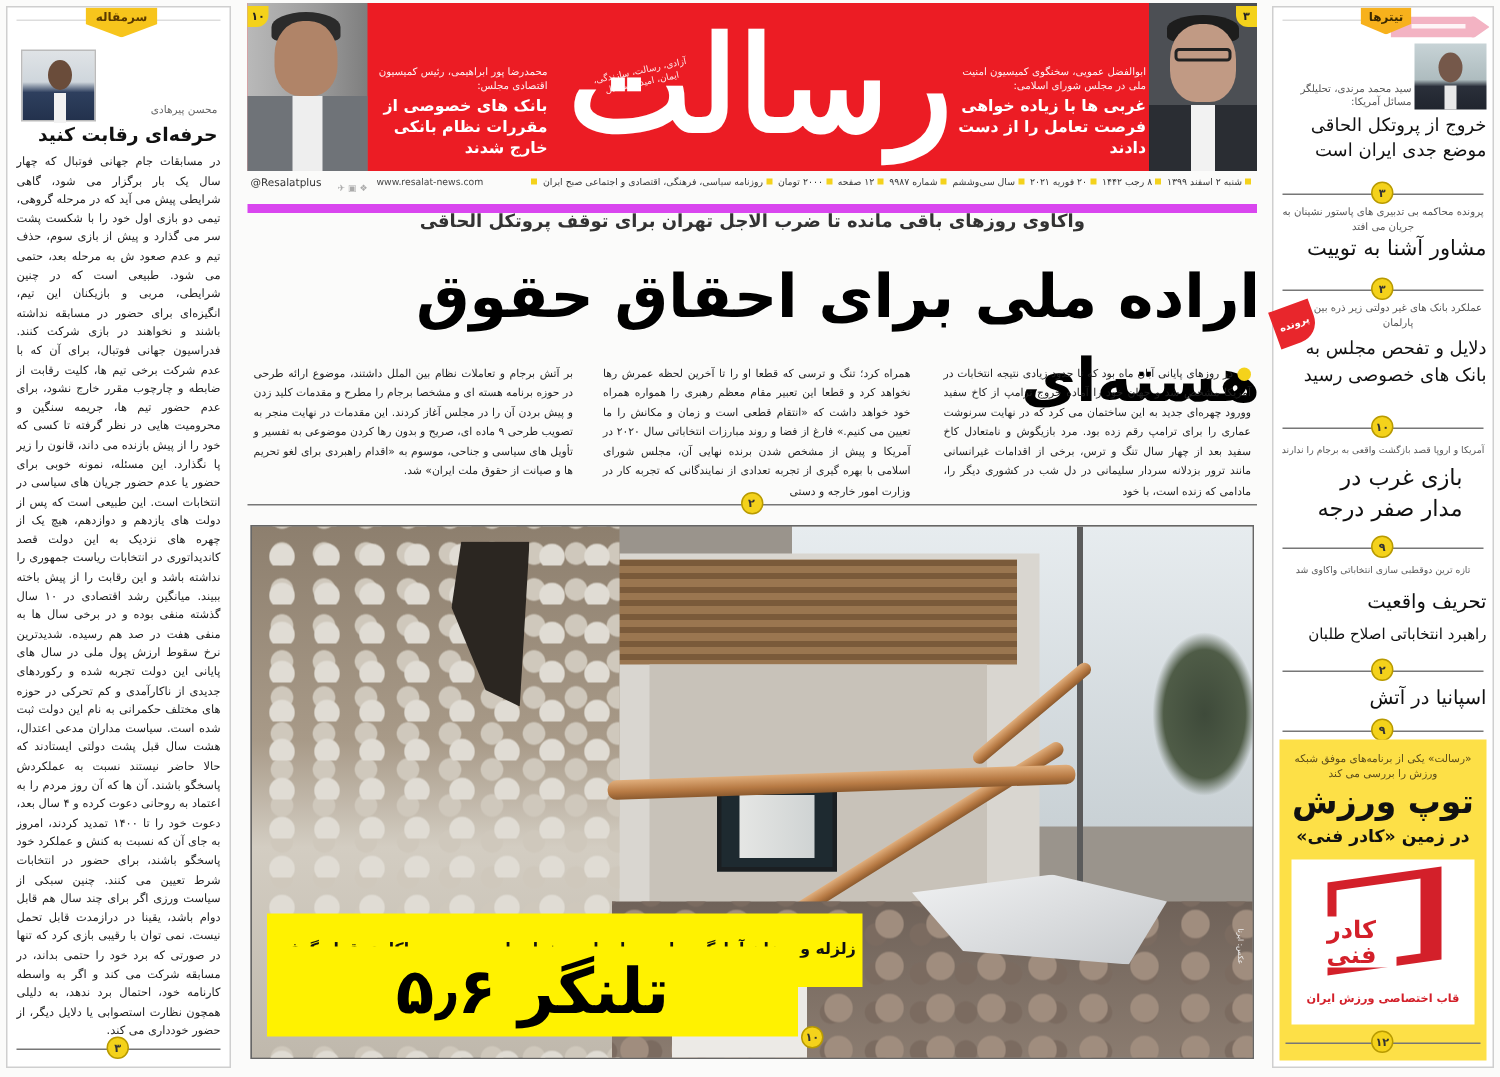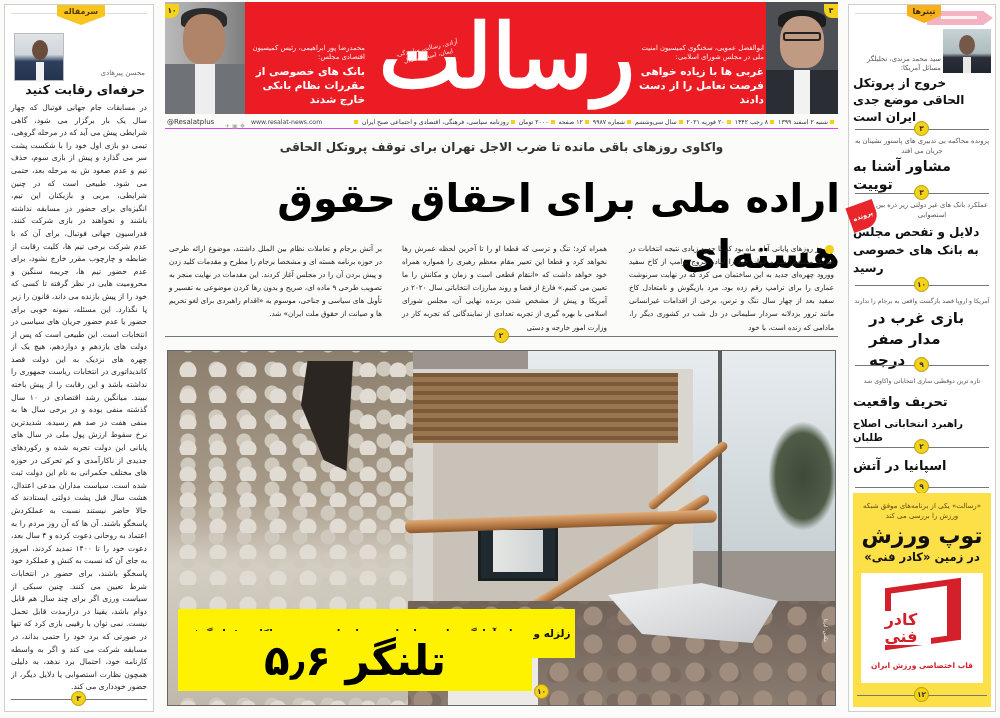--- a/index.html
+++ b/index.html
@@ -38,21 +38,21 @@
 .mast-motto{position:absolute;left:225px;top:42px;width:75px;font-size:6px;color:#fff;opacity:.9;transform:rotate(-12deg);line-height:8px;text-align:center}
 .mast-quote{position:absolute;color:#fff;text-align:right}
 .mast-quote .who{font-size:6.8px;line-height:9px;opacity:.95}
 .mast-quote .q{font-size:10.5px;font-weight:bold;line-height:14px;margin-top:2px}
 .mq-left{left:80px;top:42px;width:120px}
 .mq-right{right:74px;top:42px;width:130px}
 .corner-badge{position:absolute;top:2px;width:14px;height:14px;background:#f4d21b;font-size:7.5px;font-weight:bold;text-align:center;line-height:14px;color:#222}
 .cb-left{left:0;border-radius:0 0 8px 0}
 .cb-right{right:0;border-radius:0 0 0 8px}
 
-.dateline{position:absolute;left:2px;top:115px;width:673px;height:14px;font-size:6.2px;color:#333;line-height:14px;border-bottom:1px solid #d946ef}
+.dateline{position:absolute;left:2px;top:115px;width:673px;height:27px;font-size:6.2px;color:#333;line-height:14px;border-bottom:6px solid #d946ef}
 .dateline .info{position:absolute;right:2px;top:0;white-space:nowrap}
 .dateline .site{position:absolute;left:86px;top:0;direction:ltr;color:#444}
 .dateline .handle{position:absolute;left:2px;top:0;direction:ltr;font-size:7px;color:#333}
 .dateline .social{position:absolute;left:60px;top:4px;direction:ltr;font-size:6px;color:#aaa;letter-spacing:2px}
 .dot{display:inline-block;width:4px;height:4px;background:#f4d21b;margin:0 2px;vertical-align:middle}
 
 .kicker{position:absolute;left:0;width:677px;top:140px;text-align:center;font-size:12px;color:#333;font-weight:bold}
 .main-headline{position:absolute;left:0;width:677px;top:170px;font-size:40px;font-weight:bold;color:#000;letter-spacing:-1px;line-height:56px}
 .lead{position:absolute;top:242px;height:82px;font-size:7.2px;line-height:13.1px;color:#222;text-align:justify}
 .lead-1{right:6px;width:205px}
@@ -92,21 +92,21 @@
 .photo-credit{position:absolute;right:6px;top:268px;font-size:5px;color:#eee;writing-mode:vertical-rl}
 
 .tag-short{position:absolute;left:58px;top:0;width:34px;height:18px;background:#f7b11c;color:#3c2a00;font-size:8px;font-weight:bold;text-align:center;line-height:14px;clip-path:polygon(0 0,100% 0,100% 60%,50% 100%,0 60%)}
 .pink-arrow{position:absolute;left:78px;top:6px;width:66px;height:14px;background:#f3b3c3;clip-path:polygon(0 0,82% 0,82% -10%,100% 50%,82% 110%,82% 100%,0 100%)}
 .pink-arrow:after{content:"";position:absolute;left:14px;top:5px;width:36px;height:3px;background:#fff;opacity:.85}
 .right-rule{position:absolute;top:8px;left:6px;right:70px;height:1px;background:#ddd}
 .brief-photo{position:absolute;right:4px;top:24px;width:48px;height:44px;background:linear-gradient(180deg,#c7d3d6,#aebcbf 55%,#2a2f3a 65%,#20252e)}
 .brief-photo .head{position:absolute;left:16px;top:6px;width:16px;height:20px;border-radius:50%;background:#75584a}
 .brief-photo .shirt{position:absolute;left:20px;top:28px;width:8px;height:16px;background:#e9e9e9}
 .brief-who{position:absolute;right:54px;top:50px;width:86px;font-size:6.8px;line-height:9px;color:#555;text-align:right}
-.brief-main{position:absolute;left:4px;right:4px;text-align:left;color:#111;font-weight:bold}
+.brief-main{position:absolute;left:4px;right:4px;text-align:right;color:#111;font-weight:normal}
 .brief-sub{position:absolute;left:4px;right:4px;text-align:center;color:#555;font-size:6.8px;line-height:9.5px}
 .tag-parvandeh{position:absolute;left:0;top:198px;width:28px;height:26px;background:#e8262c;color:#fff;font-size:6.5px;font-weight:bold;text-align:center;line-height:26px;border-radius:0 0 14px 0;transform:rotate(-20deg)}
 .promo{position:absolute;left:4px;right:4px;top:488px;height:214px;background:#fde047}
 .promo-sub{position:absolute;left:4px;right:4px;top:8px;font-size:7px;line-height:10px;text-align:center;color:#5a4a1a}
 .promo-title{position:absolute;left:0;right:0;top:30px;text-align:center;font-size:22px;font-weight:bold;color:#111;line-height:26px}
 .promo-title2{position:absolute;left:0;right:0;top:57px;text-align:center;font-size:11.5px;font-weight:bold;color:#111}
 .promo-logo{position:absolute;left:8px;right:8px;top:80px;height:110px;background:#fff}
 .promo-logo .box{position:absolute;left:24px;top:10px;width:76px;height:62px;border:6px solid #d3202a;border-right-width:14px;transform:skewY(-8deg)}
 .promo-logo .brand{position:absolute;left:10px;top:38px;width:60px;font-size:16px;font-weight:bold;color:#d3202a;line-height:17px;text-align:center;background:#fff}
 .promo-logo .slogan{position:absolute;left:0;right:0;top:88px;font-size:7.5px;font-weight:bold;color:#d3202a;text-align:center}
@@ -233,21 +233,21 @@
         <span class="page-badge">۳</span>
       </div>
 
     <div class="brief-sub" style="top:132px">پرونده محاکمه بی تدبیری های پاستور نشینان به جریان می افتد</div>
     <div class="brief-main" style="top:152px;font-size:14px;line-height:18px">مشاور آشنا به توییت</div>
     <div class="badge-row" style="top:180px">
         <span class="page-badge">۳</span>
       </div>
 
     <div class="tag-parvandeh">پرونده</div>
-    <div class="brief-sub" style="top:196px;left:24px">عملکرد بانک های غیر دولتی زیر ذره بین استصوابی</div>
+    <div class="brief-sub" style="top:196px;left:24px">عملکرد بانک های غیر دولتی زیر ذره بین پارلمان</div>
     <div class="brief-main" style="top:218px;font-size:12px;line-height:18px">دلایل و تفحص مجلس به بانک های خصوصی رسید</div>
     <div class="badge-row" style="top:272px">
         <span class="page-badge">۱۰</span>
       </div>
 
     <div class="brief-sub" style="top:291px;font-size:6.2px">آمریکا و اروپا قصد بازگشت واقعی به برجام را ندارند</div>
     <div class="brief-main" style="top:303px;font-size:15px;line-height:21px;padding:0 16px">بازی غرب در مدار صفر درجه</div>
     <div class="badge-row" style="top:352px">
         <span class="page-badge">۹</span>
       </div>

